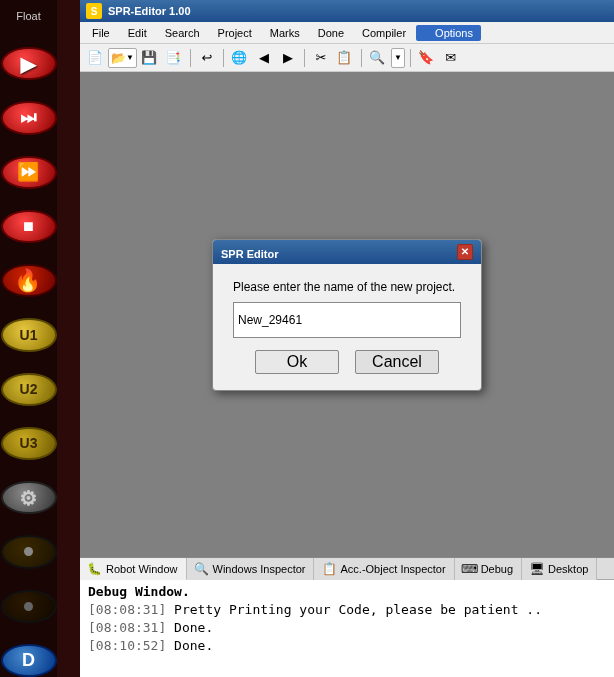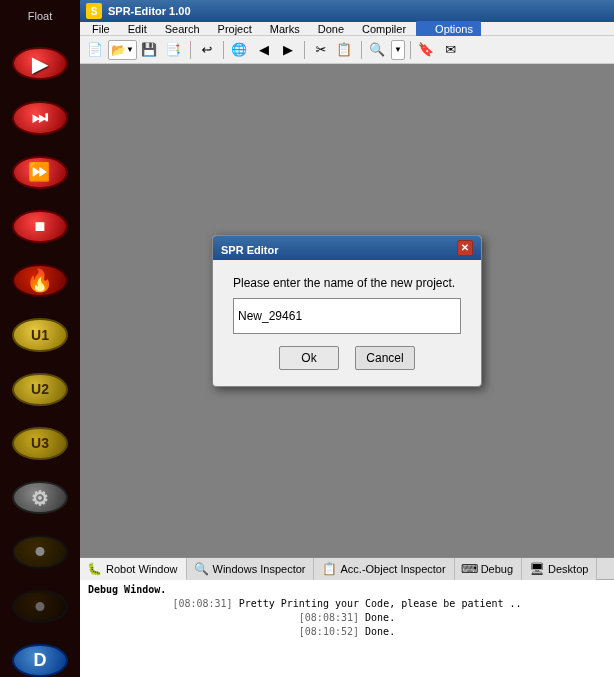--- a/index.html
+++ b/index.html
@@ -11,21 +11,21 @@
       font-size: 12px;
       overflow: hidden;
       position: relative;
     }
 
     
     .sidebar {
       position: absolute;
       left: 0;
       top: 0;
-      width: 80px;
+      width: 57px;
       height: 677px;
       background: #1a0505;
       display: flex;
       flex-direction: column;
       align-items: center;
       padding-top: 10px;
       gap: 21px;
     }
 
     .sidebar-label {
@@ -217,21 +217,21 @@
       border-radius: 2px;
       display: flex;
       align-items: center;
       justify-content: center;
       font-size: 10px;
     }
 
     
     .menu-bar {
       background: #f0f0f0;
-      height: 14px;
+      height: 22px;
       display: flex;
       align-items: center;
       padding: 0 4px;
       gap: 2px;
       border-bottom: 1px solid #ccc;
     }
 
     .menu-item {
       padding: 2px 8px;
       cursor: pointer;
@@ -361,25 +361,25 @@
     }
 
     .dialog-buttons {
       display: flex;
       justify-content: center;
       gap: 16px;
       margin-top: 12px;
     }
 
     .dialog-btn {
-      width: 60px;
+      width: 84px;
       height: 24px;
       border: 1px solid #888;
       background: #e0e0e0;
-      font-size: 12px;
+      font-size: 16px;
       cursor: pointer;
       border-radius: 2px;
     }
     .dialog-btn.default {
       background: #e8e8e8;
     }
 
     
     .bottom-panel {
       height: 120px;
@@ -421,34 +421,33 @@
       display: flex;
       align-items: center;
       justify-content: center;
       font-size: 12px;
     }
 
     .debug-window {
       flex: 1;
       padding: 4px 8px;
       font-family: monospace;
-      font-size: 10px;
+      font-size: 13px;
       overflow: auto;
       background: white;
     }
 
     .debug-title {
       font-weight: bold;
       margin-bottom: 2px;
     }
 
     .debug-line {
       color: #000;
       line-height: 1.4;
-      text-align: center;
     }
 
     .debug-time {
       color: #666;
     }
   </style>
 </head>
 <body>
 
 <div class="sidebar">

